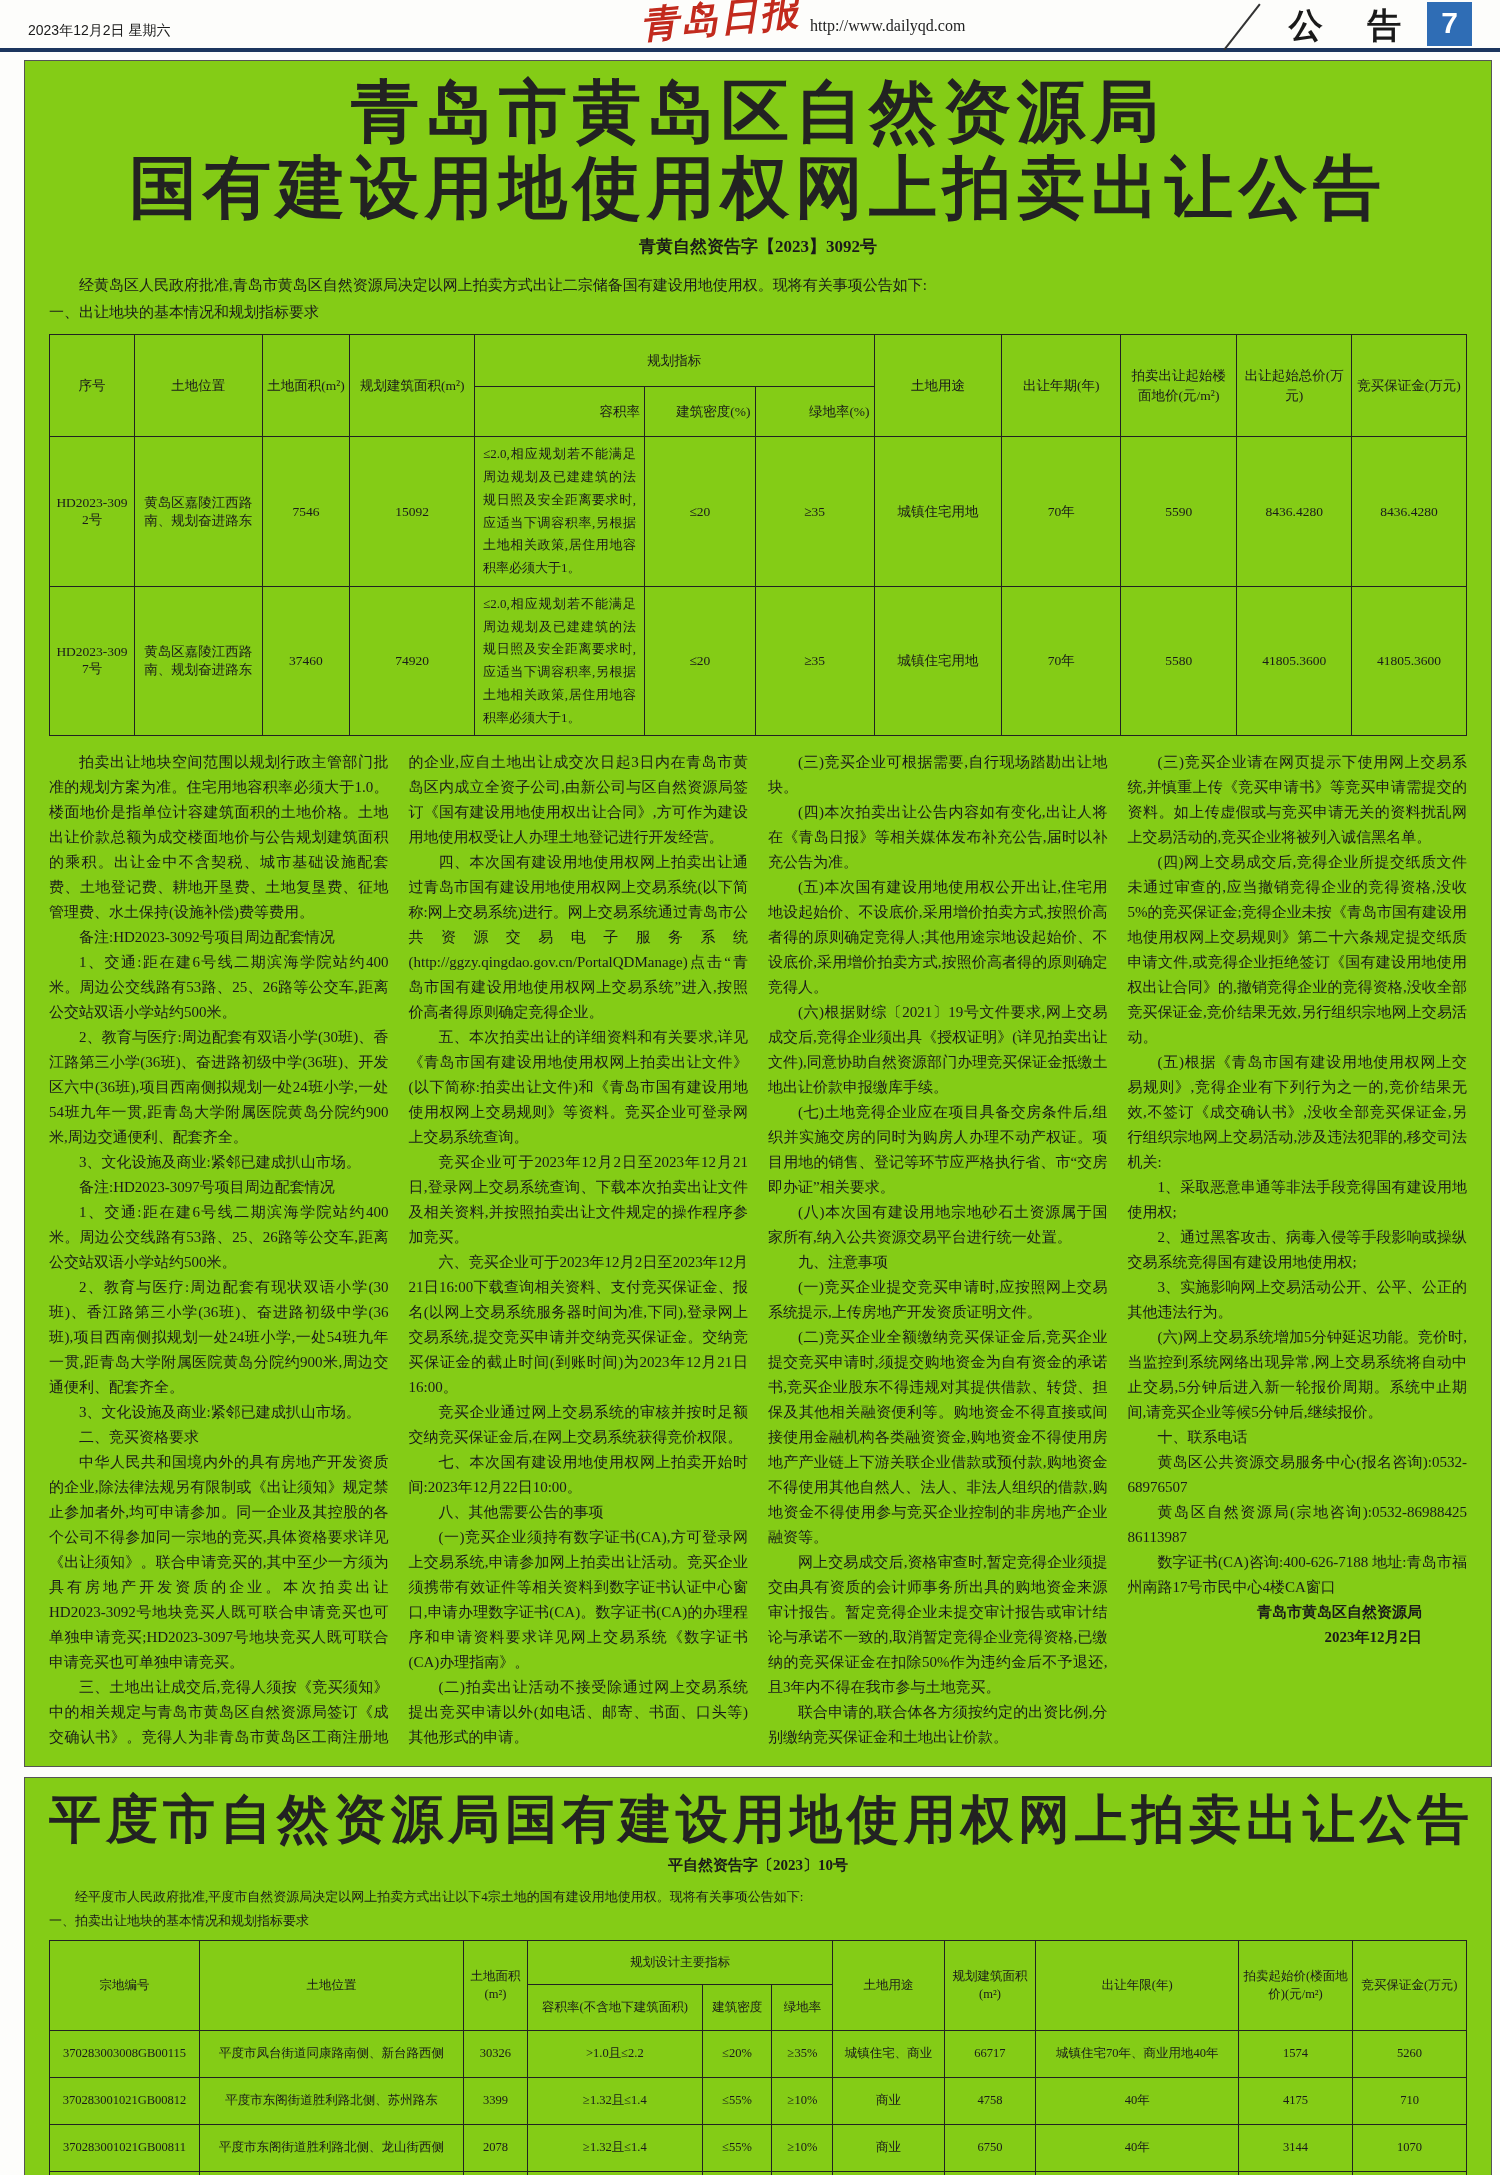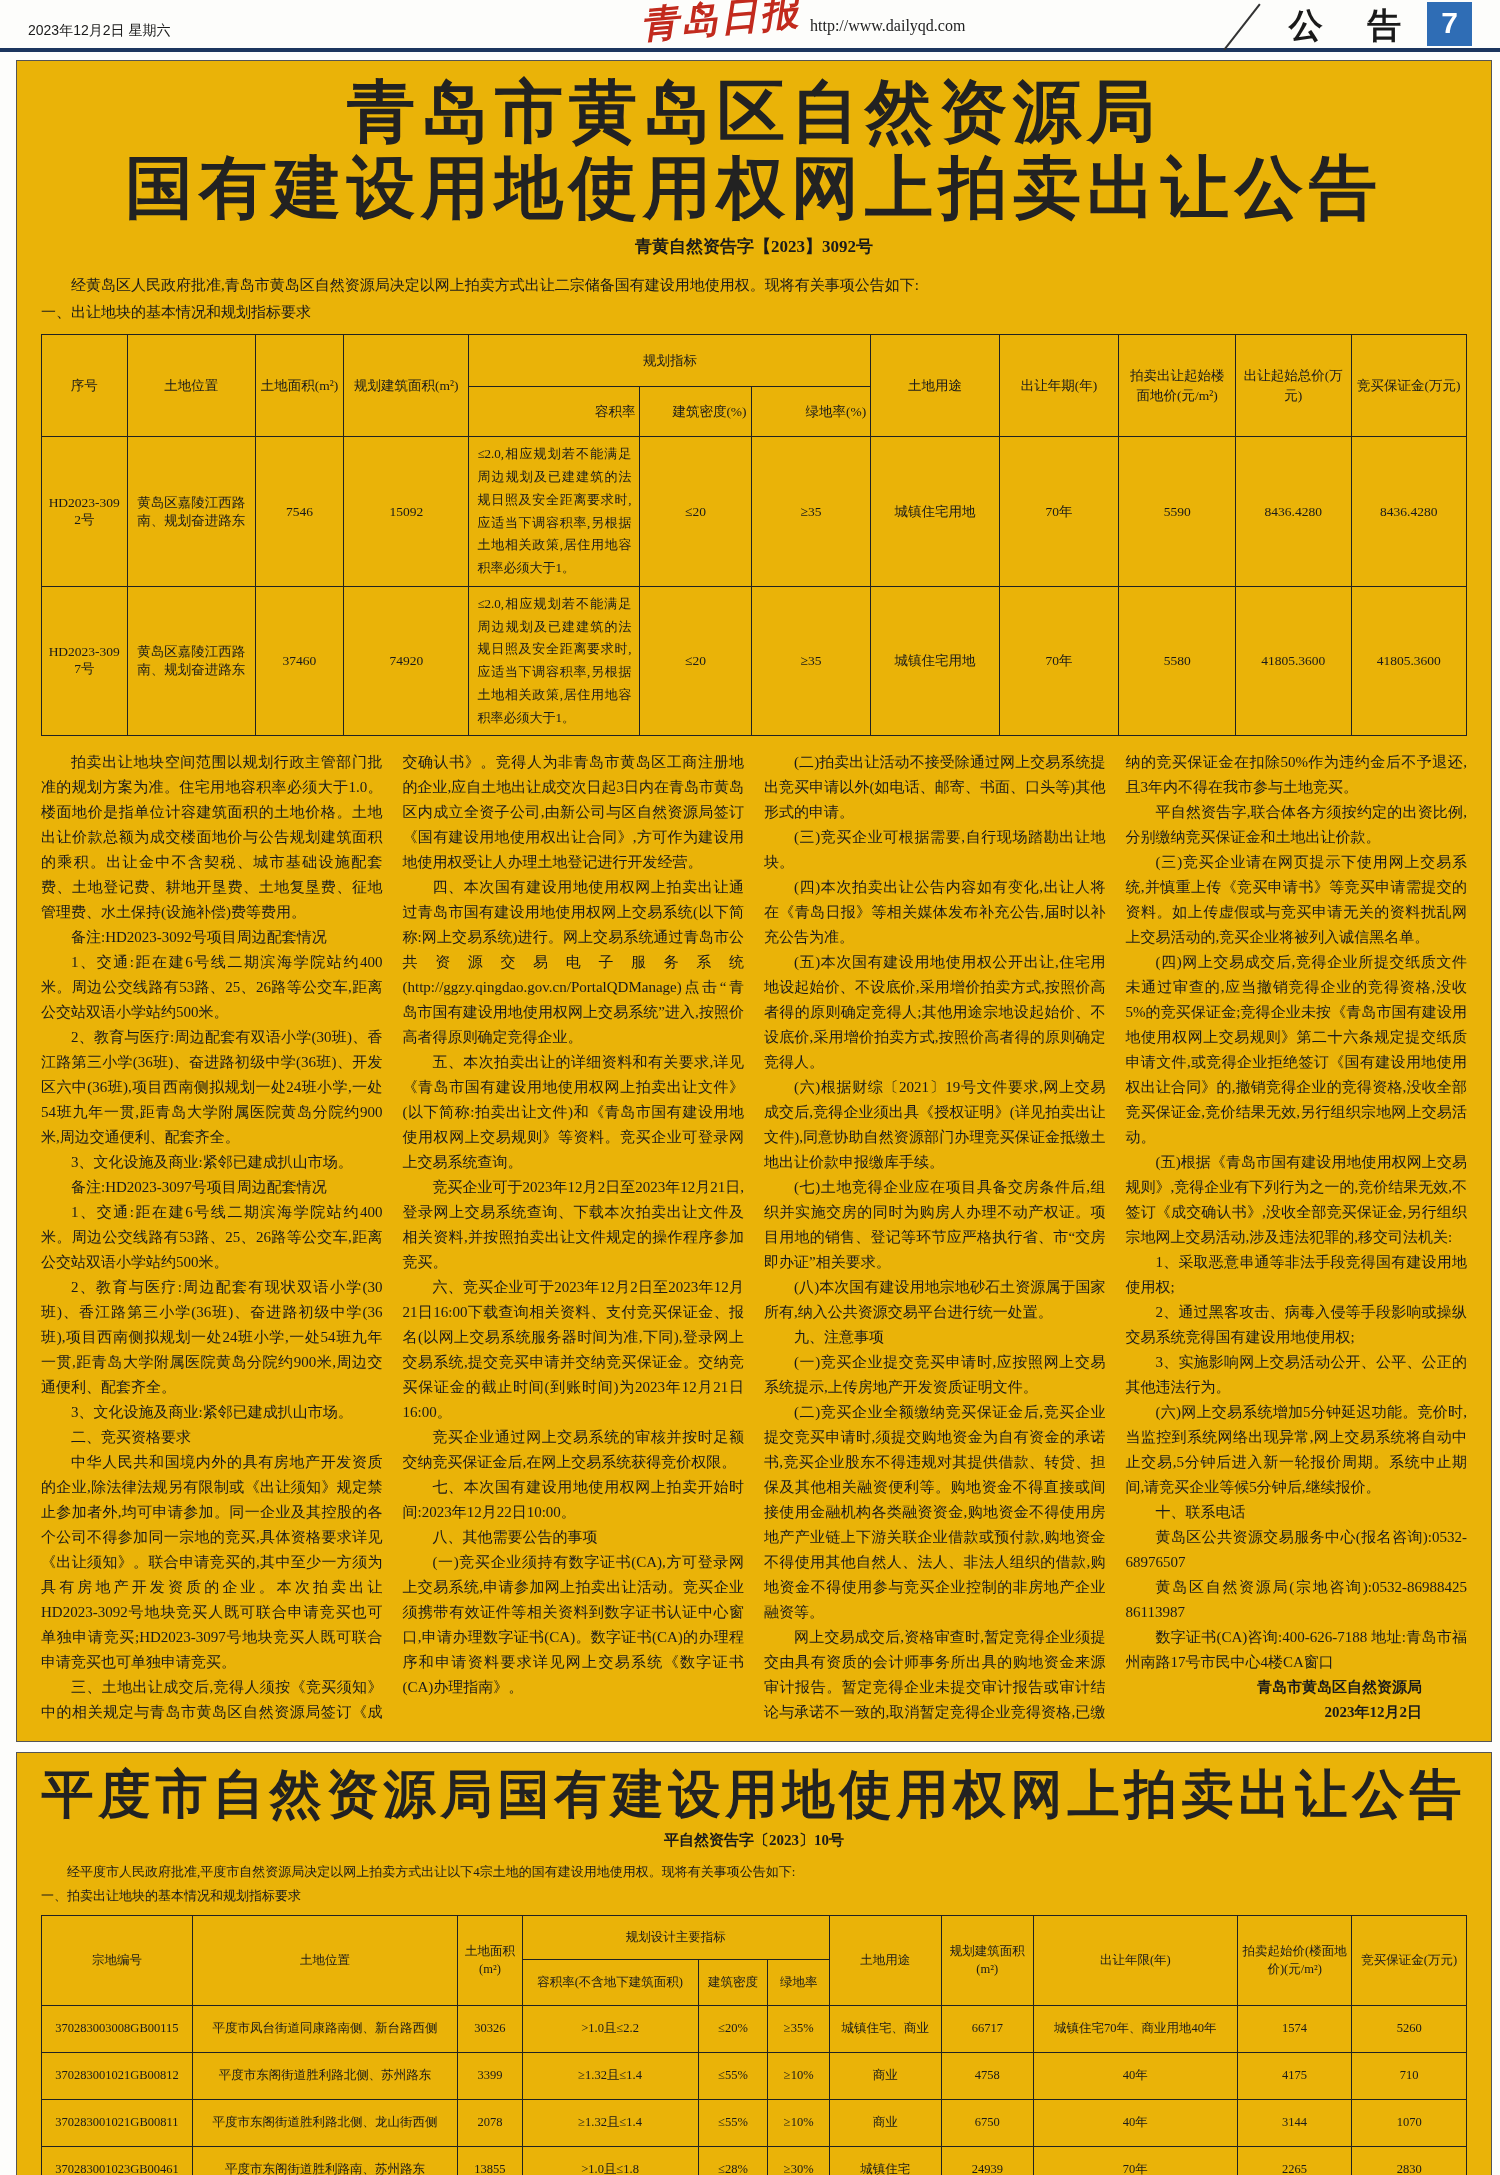--- a/index.html
+++ b/index.html
@@ -30,22 +30,22 @@
     font-size:34px; font-weight:bold; letter-spacing:18px;
     font-family:"Liberation Serif",serif; padding-top:4px;
   }
   .mh-pageno{
     background:#2f6db5; color:#fff; font-weight:bold; font-size:30px;
     font-family:"Liberation Sans",sans-serif;
     padding:4px 14px 6px 14px; margin-left:8px;
   }
   
   .announcement{
-    border:1px solid #555; margin:8px 8px 10px 16px; padding:12px 24px 16px 24px;
-    background:#eab308;
+    border:1px solid #555; margin:8px 8px 10px 24px; padding:12px 24px 16px 24px;
+    background:#84cc16;
   }
   .big-title{
     text-align:center; font-family:"Liberation Sans","DejaVu Sans",sans-serif;
     font-weight:900; color:#222;
   }
   .a1 .big-title{ font-size:68px; letter-spacing:6px; line-height:1.12; }
   .a2 .big-title{ font-size:52px; letter-spacing:5px; line-height:1.15; white-space:nowrap; }
   .docno{ text-align:center; font-weight:bold; font-size:17px; margin:10px 0 14px 0; }
   .intro{ font-size:15px; line-height:1.8; text-indent:2em; }
   .sec-head{ font-size:15px; line-height:1.8; margin-bottom:8px; }
@@ -193,21 +193,21 @@
         <p class="para">(三)竞买企业可根据需要,自行现场踏勘出让地块。</p>
         <p class="para">(四)本次拍卖出让公告内容如有变化,出让人将在《青岛日报》等相关媒体发布补充公告,届时以补充公告为准。</p>
         <p class="para">(五)本次国有建设用地使用权公开出让,住宅用地设起始价、不设底价,采用增价拍卖方式,按照价高者得的原则确定竞得人;其他用途宗地设起始价、不设底价,采用增价拍卖方式,按照价高者得的原则确定竞得人。</p>
         <p class="para">(六)根据财综〔2021〕19号文件要求,网上交易成交后,竞得企业须出具《授权证明》(详见拍卖出让文件),同意协助自然资源部门办理竞买保证金抵缴土地出让价款申报缴库手续。</p>
         <p class="para">(七)土地竞得企业应在项目具备交房条件后,组织并实施交房的同时为购房人办理不动产权证。项目用地的销售、登记等环节应严格执行省、市“交房即办证”相关要求。</p>
         <p class="para">(八)本次国有建设用地宗地砂石土资源属于国家所有,纳入公共资源交易平台进行统一处置。</p>
         <p class="para">九、注意事项</p>
         <p class="para">(一)竞买企业提交竞买申请时,应按照网上交易系统提示,上传房地产开发资质证明文件。</p>
         <p class="para">(二)竞买企业全额缴纳竞买保证金后,竞买企业提交竞买申请时,须提交购地资金为自有资金的承诺书,竞买企业股东不得违规对其提供借款、转贷、担保及其他相关融资便利等。购地资金不得直接或间接使用金融机构各类融资资金,购地资金不得使用房地产产业链上下游关联企业借款或预付款,购地资金不得使用其他自然人、法人、非法人组织的借款,购地资金不得使用参与竞买企业控制的非房地产企业融资等。</p>
         <p class="para">网上交易成交后,资格审查时,暂定竞得企业须提交由具有资质的会计师事务所出具的购地资金来源审计报告。暂定竞得企业未提交审计报告或审计结论与承诺不一致的,取消暂定竞得企业竞得资格,已缴纳的竞买保证金在扣除50%作为违约金后不予退还,且3年内不得在我市参与土地竞买。</p>
-        <p class="para">平自然资告字,联合体各方须按约定的出资比例,分别缴纳竞买保证金和土地出让价款。</p>
+        <p class="para">联合申请的,联合体各方须按约定的出资比例,分别缴纳竞买保证金和土地出让价款。</p>
         <p class="para">(三)竞买企业请在网页提示下使用网上交易系统,并慎重上传《竞买申请书》等竞买申请需提交的资料。如上传虚假或与竞买申请无关的资料扰乱网上交易活动的,竞买企业将被列入诚信黑名单。</p>
         <p class="para">(四)网上交易成交后,竞得企业所提交纸质文件未通过审查的,应当撤销竞得企业的竞得资格,没收5%的竞买保证金;竞得企业未按《青岛市国有建设用地使用权网上交易规则》第二十六条规定提交纸质申请文件,或竞得企业拒绝签订《国有建设用地使用权出让合同》的,撤销竞得企业的竞得资格,没收全部竞买保证金,竞价结果无效,另行组织宗地网上交易活动。</p>
         <p class="para">(五)根据《青岛市国有建设用地使用权网上交易规则》,竞得企业有下列行为之一的,竞价结果无效,不签订《成交确认书》,没收全部竞买保证金,另行组织宗地网上交易活动,涉及违法犯罪的,移交司法机关:</p>
         <p class="para">1、采取恶意串通等非法手段竞得国有建设用地使用权;</p>
         <p class="para">2、通过黑客攻击、病毒入侵等手段影响或操纵交易系统竞得国有建设用地使用权;</p>
         <p class="para">3、实施影响网上交易活动公开、公平、公正的其他违法行为。</p>
         <p class="para">(六)网上交易系统增加5分钟延迟功能。竞价时,当监控到系统网络出现异常,网上交易系统将自动中止交易,5分钟后进入新一轮报价周期。系统中止期间,请竞买企业等候5分钟后,继续报价。</p>
         <p class="para">十、联系电话</p>
         <p class="para">黄岛区公共资源交易服务中心(报名咨询):0532-68976507</p>
         <p class="para">黄岛区自然资源局(宗地咨询):0532-86988425 86113987</p>

